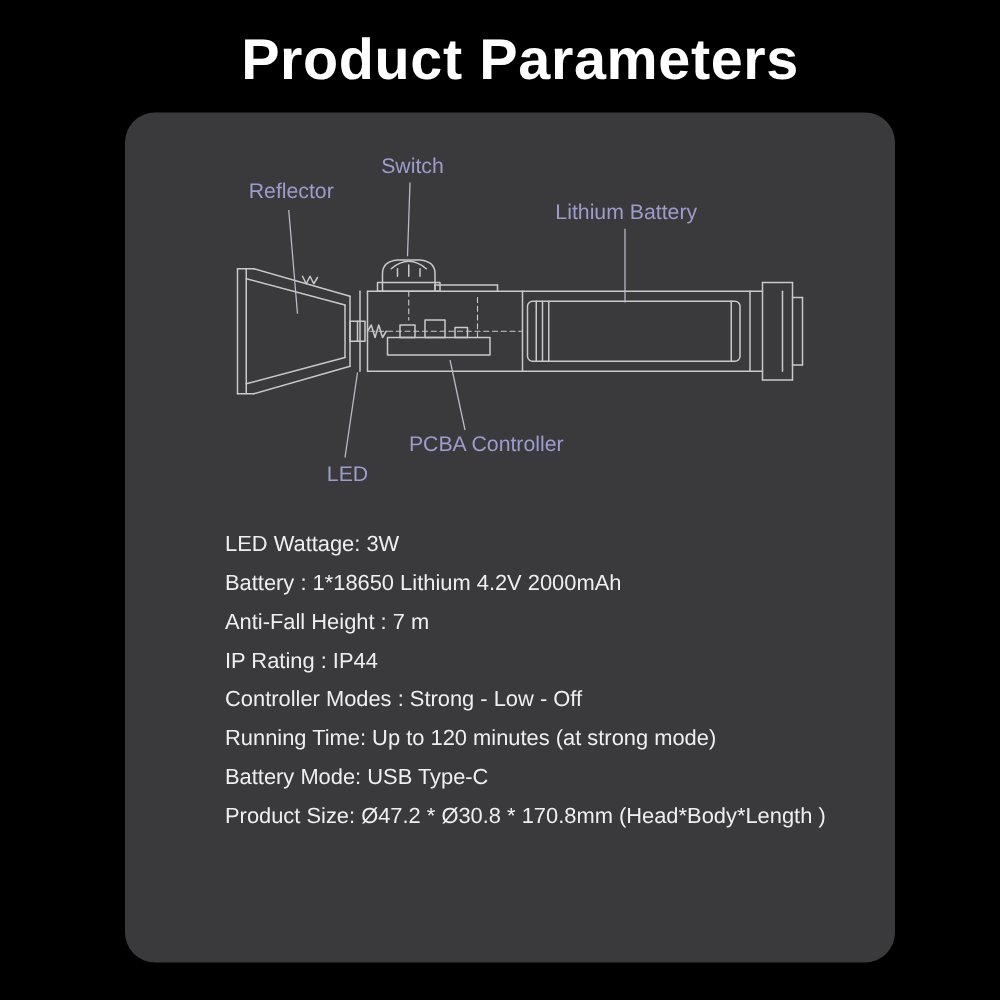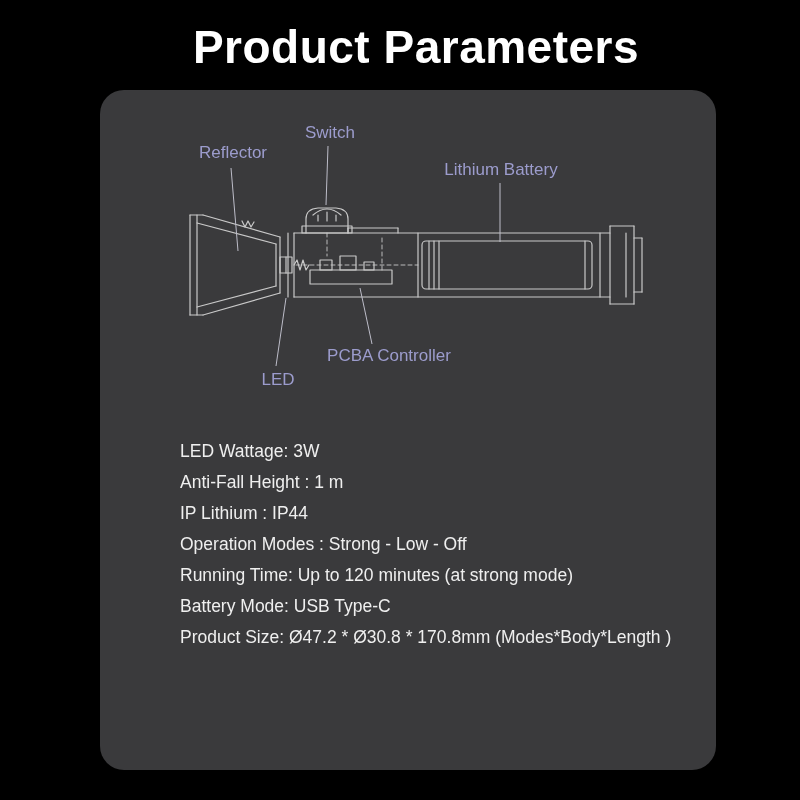--- a/index.html
+++ b/index.html
@@ -53,21 +53,21 @@
     stroke-linejoin: round;
   }
   .drawing .dashed { stroke-dasharray: 4 3; stroke-width: 0.9; }
   .leader {
     stroke: var(--leader, #bdbdc9);
     stroke-width: 1;
   }
   .specs {
     position: absolute;
     left: 80px;
-    top: 346px;
+    top: 330px;
     right: 28px;
     color: var(--spec-text, #efefef);
     font-size: 17.5px;
   }
   .spec-line {
     height: 31px;
     line-height: 31px;
     white-space: nowrap;
   }
 </style>
@@ -160,21 +160,22 @@
       <text x="103" y="48" text-anchor="middle">Reflector</text>
       <text x="200" y="28" text-anchor="middle">Switch</text>
       <text x="371" y="65" text-anchor="middle">Lithium Battery</text>
       <text x="259" y="251" text-anchor="middle">PCBA Controller</text>
       <text x="148" y="275" text-anchor="middle">LED</text>
     </svg>
   </div>
 
   <div class="specs">
     <div class="spec-line">LED Wattage: 3W</div>
-    <div class="spec-line">Anti-Fall Height : 1 m</div>
-    <div class="spec-line">IP Lithium : IP44</div>
-    <div class="spec-line">Operation Modes : Strong - Low - Off</div>
+    <div class="spec-line">Battery : 1*18650 Lithium 4.2V 2000mAh</div>
+    <div class="spec-line">Anti-Fall Height : 7 m</div>
+    <div class="spec-line">IP Rating : IP44</div>
+    <div class="spec-line">Controller Modes : Strong - Low - Off</div>
     <div class="spec-line">Running Time: Up to 120 minutes (at strong mode)</div>
     <div class="spec-line">Battery Mode: USB Type-C</div>
-    <div class="spec-line">Product Size: Ø47.2 * Ø30.8 * 170.8mm (Modes*Body*Length )</div>
+    <div class="spec-line">Product Size: Ø47.2 * Ø30.8 * 170.8mm (Head*Body*Length )</div>
   </div>
 
 </div>
 
 </body></html>

